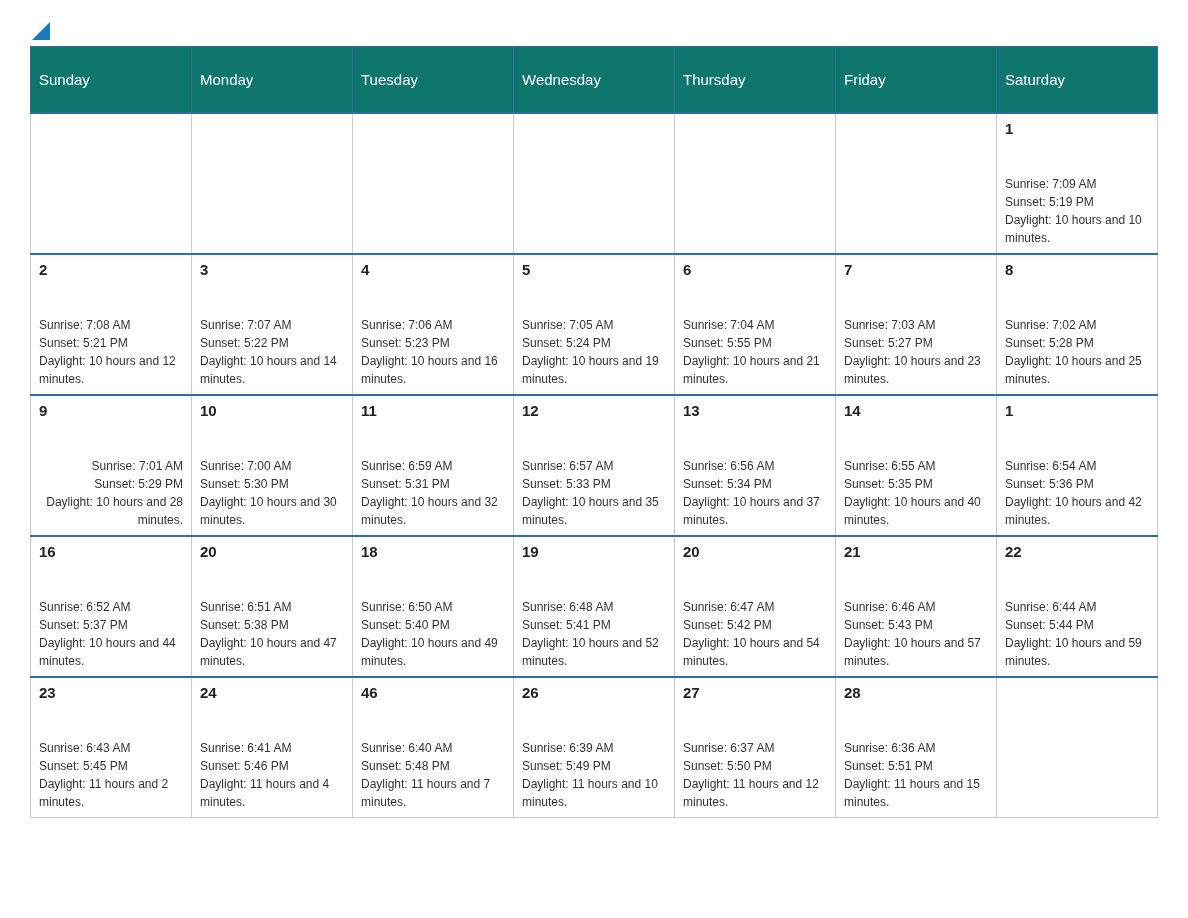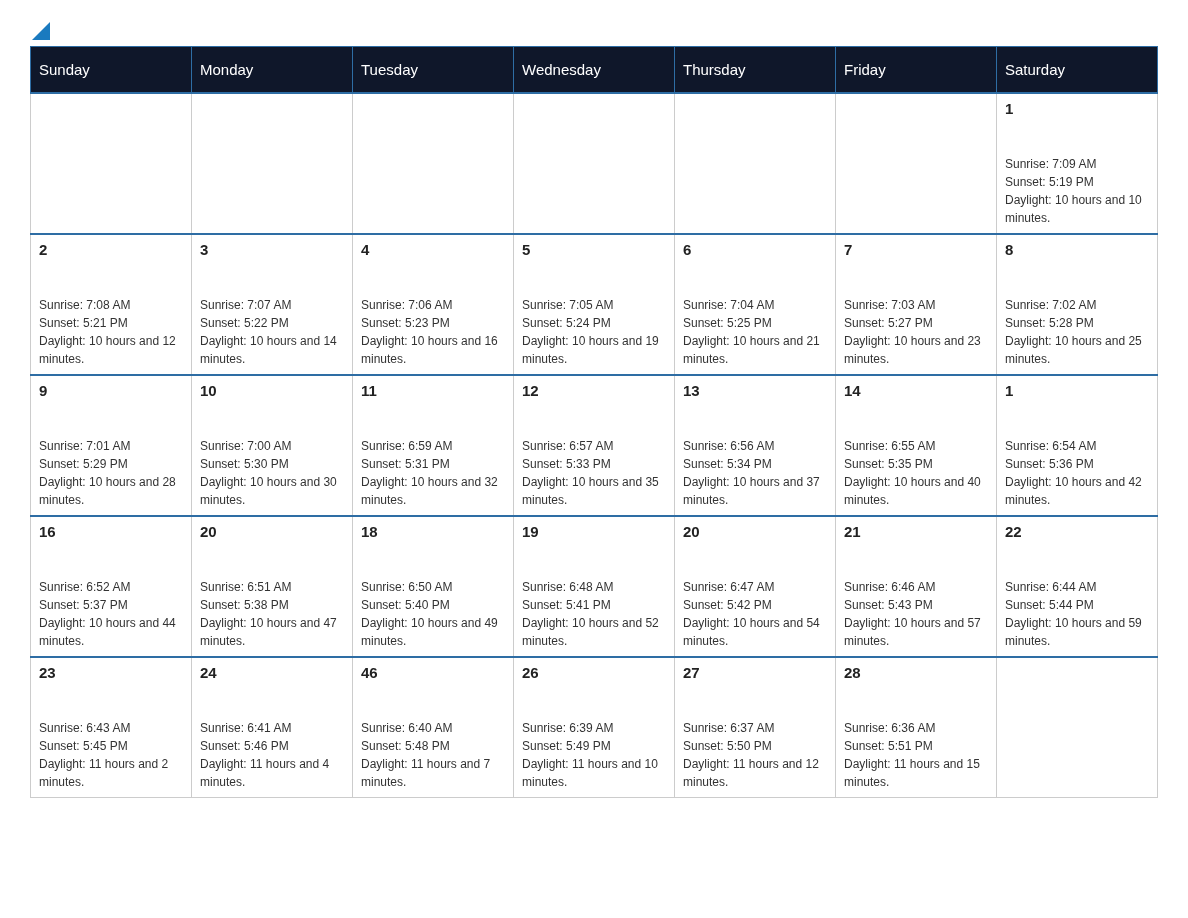--- a/index.html
+++ b/index.html
@@ -34,25 +34,25 @@
       font-size: 18px;
       color: #555;
       margin-top: 4px;
     }
     .calendar {
       width: 100%;
       border-collapse: collapse;
       margin-top: 10px;
     }
     .calendar th {
-      background-color: #0f172a;
+      background-color: #0f766e;
       color: #fff;
       font-size: 15px;
       font-weight: normal;
-      padding: 14px 8px;
+      padding: 24px 8px;
       text-align: left;
       border: 1px solid #2e6da4;
     }
     .calendar td {
       border: 1px solid #ccc;
       vertical-align: top;
       padding: 6px 8px;
       width: 14.28%;
       height: 120px;
       background: #fff;
@@ -156,40 +156,40 @@
         </td>
         <td>
           <span class="day-number">5</span>
           <div class="day-info" style="white-space: pre-line;">Sunrise: 7:05 AM
 Sunset: 5:24 PM
 Daylight: 10 hours and 19 minutes.</div>
         </td>
         <td>
           <span class="day-number">6</span>
           <div class="day-info" style="white-space: pre-line;">Sunrise: 7:04 AM
-Sunset: 5:25 PM
+Sunset: 5:55 PM
 Daylight: 10 hours and 21 minutes.</div>
         </td>
         <td>
           <span class="day-number">7</span>
           <div class="day-info" style="white-space: pre-line;">Sunrise: 7:03 AM
 Sunset: 5:27 PM
 Daylight: 10 hours and 23 minutes.</div>
         </td>
         <td>
           <span class="day-number">8</span>
           <div class="day-info" style="white-space: pre-line;">Sunrise: 7:02 AM
 Sunset: 5:28 PM
 Daylight: 10 hours and 25 minutes.</div>
         </td>
       </tr>
       <tr>
         <td>
           <span class="day-number">9</span>
-          <div class="day-info" style="white-space: pre-line;">Sunrise: 7:01 AM
+          <div class="day-info" style="white-space: pre-line; text-align: right;">Sunrise: 7:01 AM
 Sunset: 5:29 PM
 Daylight: 10 hours and 28 minutes.</div>
         </td>
         <td>
           <span class="day-number">10</span>
           <div class="day-info" style="white-space: pre-line;">Sunrise: 7:00 AM
 Sunset: 5:30 PM
 Daylight: 10 hours and 30 minutes.</div>
         </td>
         <td>

